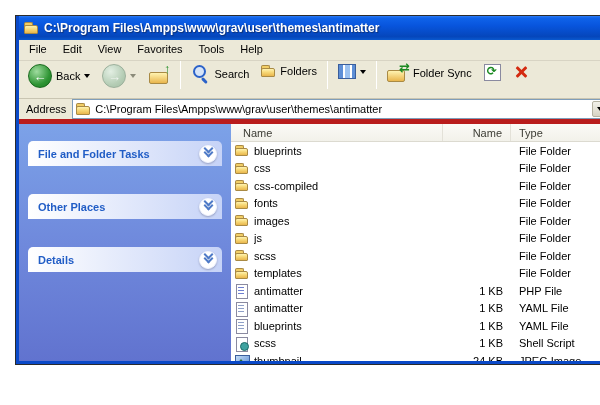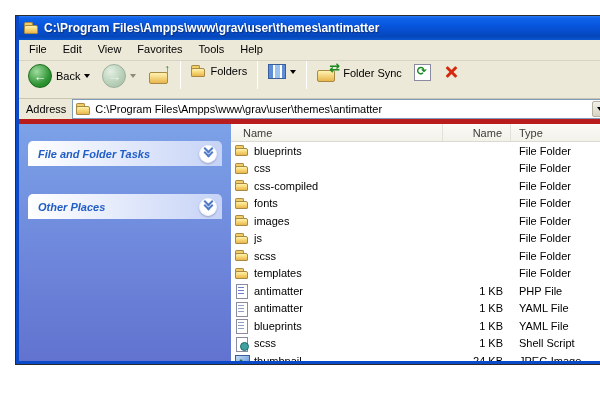--- a/index.html
+++ b/index.html
@@ -130,21 +130,21 @@
   }
 
   
   .main { flex: 1; display: flex; min-height: 0; background:#fff; }
 
   .sidebar {
     width: 212px; flex: none;
     background: linear-gradient(180deg, #7CA2E8 0%, #6E87DB 55%, #6173CF 100%);
     padding: 17px 9px 0 9px;
   }
-  .panel { margin-bottom: 28px; font-style: italic; }
+  .panel { margin-bottom: 28px; }
   .panel-header {
     height: 25px; border-radius: 5px 5px 0 0;
     background: linear-gradient(90deg, #FFFFFF 0%, #C6D3F7 100%);
     display: flex; align-items: center; justify-content: space-between;
     padding: 0 5px 0 10px;
   }
   .panel-title { color: #215DC6; font-weight: bold; }
   .chevron-btn {
     width: 18px; height: 18px; border-radius: 50%; background: #fff;
     border: 1px solid #f0f4ff; box-shadow: 0 1px 2px rgba(0,0,40,.25);
@@ -239,20 +239,24 @@
       <span class="dd-arrow"></span>
     </div>
     <div class="tb-btn">
       <span class="circle-btn disabled fwd-arrow-glyph"></span>
       <span class="dd-arrow dis"></span>
     </div>
     <div class="tb-btn">
       <span class="up-icon"></span>
     </div>
     <div class="tb-sep"></div>
+    <div class="tb-btn">
+      <span class="search-glyph"></span>
+      <span class="tb-label">Search</span>
+    </div>
     <div class="tb-btn">
       <span class="folder-glyph"></span>
       <span class="tb-label">Folders</span>
     </div>
     <div class="tb-sep"></div>
     <div class="tb-btn">
       <span class="views-glyph"></span>
       <span class="dd-arrow"></span>
     </div>
     <div class="tb-sep"></div>
@@ -290,20 +294,28 @@
     </div>
   </div>
         <div class="panel">
     <div class="panel-header">
       <span class="panel-title">Other Places</span>
       <span class="chevron-btn">
               <span class="chev"></span>
             </span>
     </div>
   </div>
+        <div class="panel">
+    <div class="panel-header">
+      <span class="panel-title">Details</span>
+      <span class="chevron-btn">
+              <span class="chev"></span>
+            </span>
+    </div>
+  </div>
       </div>
     <div class="filelist">
       <div class="col-headers">
         <div class="col col-name">Name</div>
         <div class="col col-size">Name</div>
         <div class="col col-type">Type</div>
       </div>
       <div class="rows" id="rows">
           <div class="row">
     <div class="cell cell-name">

